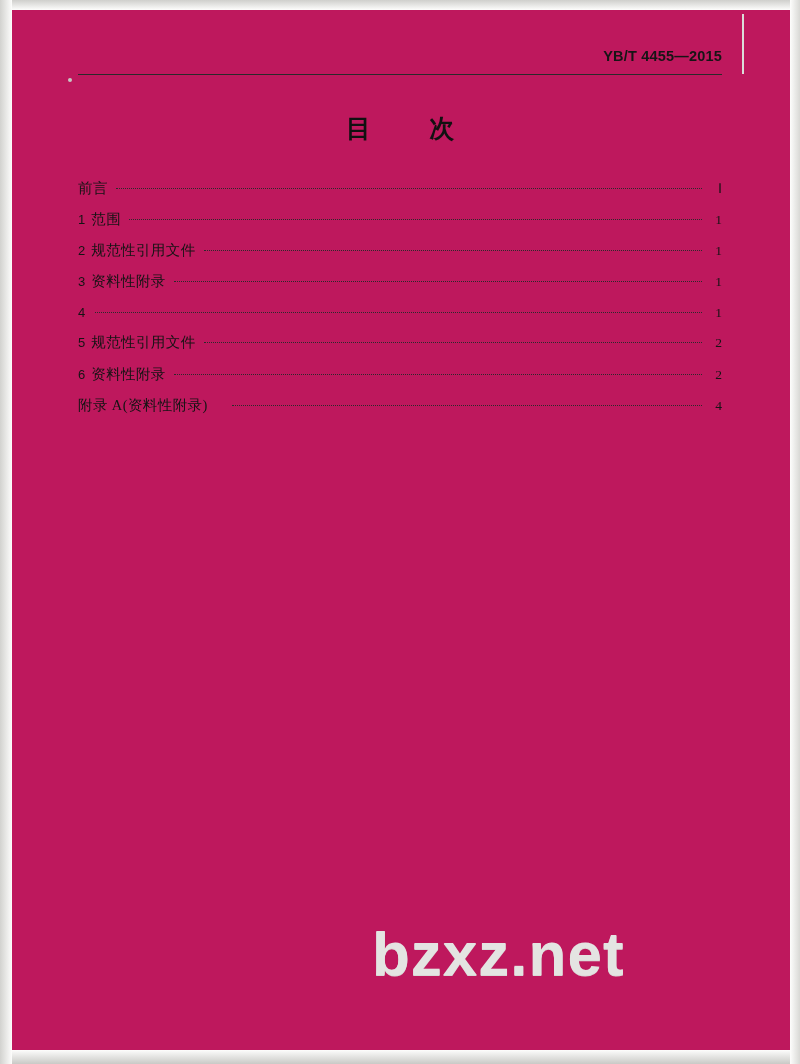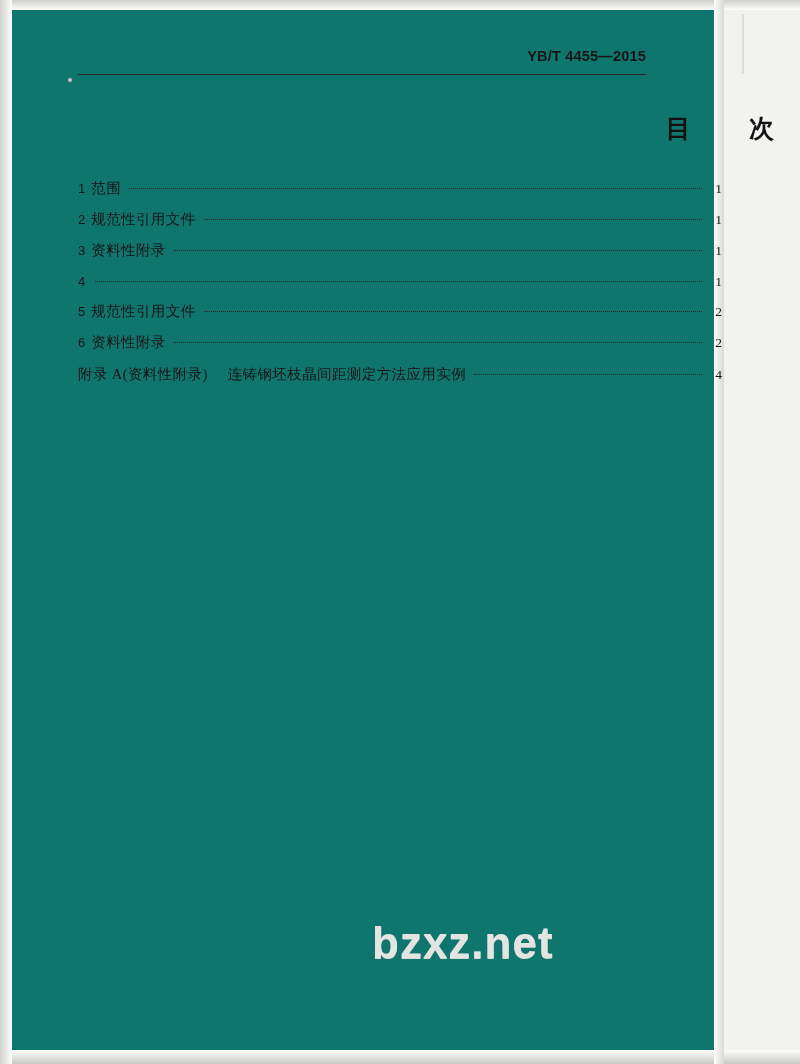--- a/index.html
+++ b/index.html
@@ -10,23 +10,23 @@
   body {
     width: 800px;
     height: 1064px;
     position: relative;
     font-family: "Liberation Serif", "DejaVu Serif", serif;
     overflow: hidden;
   }
   .page {
     position: absolute;
     left: 0; top: 0;
-    width: 724px;
+    width: 800px;
     height: 1064px;
-    background: #0f766e;
+    background: #be185d;
     box-sizing: border-box;
   }
   
   .edge-top {
     position: absolute; left: 0; top: 0; width: 800px; height: 10px;
     background: linear-gradient(to bottom, #cfcfcc, #fdfdfc);
   }
   .edge-bottom {
     position: absolute; left: 0; bottom: 0; width: 800px; height: 14px;
     background: linear-gradient(to top, #c9c9c6, #fdfdfc);
@@ -57,21 +57,21 @@
     top: 74px;
     height: 1px;
     background: #2a2a2a;
   }
 
   .title {
     position: absolute;
     left: 0;
     top: 112px;
     width: 800px;
-    text-align: right;
+    text-align: center;
     font-family: "Liberation Serif", serif;
     font-weight: bold;
     font-size: 25px;
     letter-spacing: 26px;
     text-indent: 26px;
     color: #111;
   }
 
   .toc {
     position: absolute;
@@ -127,21 +127,21 @@
     display: inline-block;
     width: 16px;
   }
 
   .watermark {
     position: absolute;
     left: 372px;
     top: 918px;
     font-family: "Liberation Sans", sans-serif;
     font-weight: bold;
-    font-size: 44px;
+    font-size: 62px;
     color: #e4e4e2;
     letter-spacing: 1px;
     text-shadow: 0 1px 0 #d9d9d6;
     user-select: none;
   }
   .speck {
     position: absolute;
     background: #c8c8c4;
     border-radius: 50%;
   }
@@ -158,20 +158,25 @@
   <div class="speck" style="left:68px; top:78px; width:4px; height:4px;"></div>
   <div class="speck" style="left:742px; top:14px; width:2px; height:60px; border-radius:0; background:#dcdcd9;"></div>
 
   <div class="std-no">YB/T 4455—2015</div>
   <div class="header-rule"></div>
 
   <div class="title">目    次</div>
 
   <div class="toc">
 
+    <div class="toc-row">
+      <span class="label">前言</span>
+      <span class="leader"></span>
+      <span class="page-no">Ⅰ</span>
+    </div>
 
     <div class="toc-row">
       <span class="num">1</span>
       <span class="label">范围</span>
       <span class="leader"></span>
       <span class="page-no">1</span>
     </div>
 
     <div class="toc-row">
       <span class="num">2</span>
@@ -203,21 +208,20 @@
     <div class="toc-row">
       <span class="num">6</span>
       <span class="label">资料性附录</span>
       <span class="leader"></span>
       <span class="page-no">2</span>
     </div>
 
     <div class="toc-row appendix">
       <span class="label">附录 A(资料性附录)</span>
       <span class="gap"></span>
-      <span class="label">连铸钢坯枝晶间距测定方法应用实例</span>
       <span class="leader"></span>
       <span class="page-no">4</span>
     </div>
 
   </div>
 
   <div class="watermark">bzxz.net</div>
 </div>
 
 </body></html>

